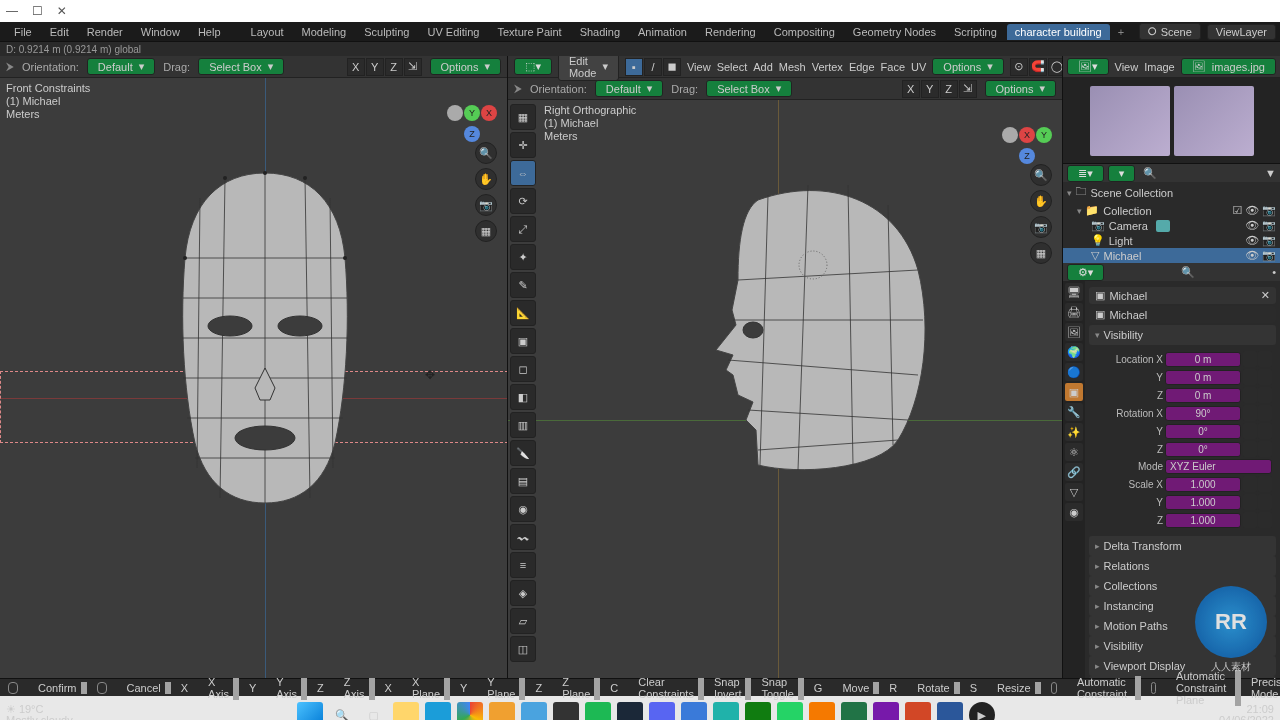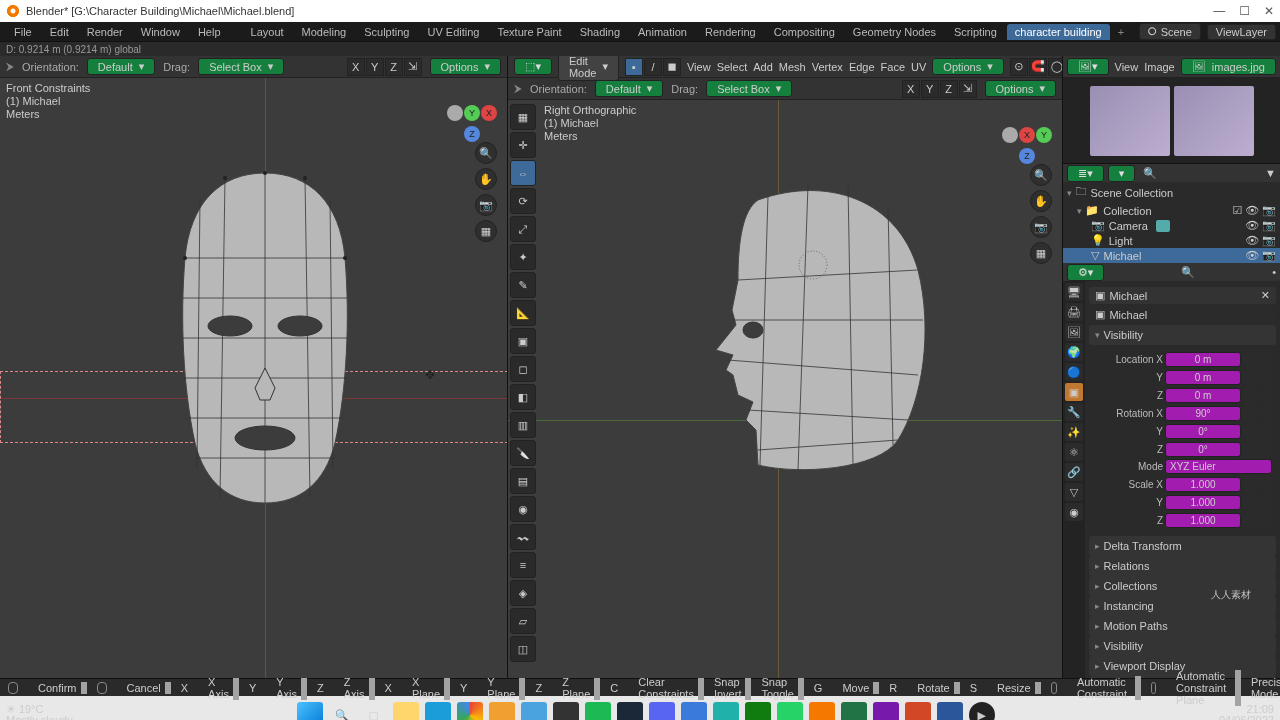--- a/index.html
+++ b/index.html
@@ -58,21 +58,21 @@
 .ptab { width:18px; height:18px; border-radius:2px; background:#2b2b2b; display:flex; align-items:center; justify-content:center;}
 .ptab.active { background:#3d6a99; }
 .ptab.orange { background:#c07830; }
 .props-body { flex:1; overflow:auto; padding:4px;}
 .prop-hdr { background:#333; border-radius:3px; padding:2px 6px; margin:2px 0; display:flex; align-items:center; gap:4px;}
 .panel-section { margin:2px 0; }
 .panel-title { background:#343434; padding:4px 6px; border-radius:3px; display:flex; align-items:center; gap:4px;}
 .panel-body { padding:4px; }
 .prop-row { display:flex; align-items:center; gap:2px; margin:2px 0;}
 .prop-label { width:70px; text-align:right; color:#bbb; font-size:10px;}
-.prop-field { flex:1; background:#a21caf; border:1px solid #222; border-radius:3px; padding:1px 4px; text-align:center; font-size:10px;}
+.prop-field { flex:1; background:#701a75; border:1px solid #222; border-radius:3px; padding:1px 4px; text-align:center; font-size:10px;}
 .prop-sfx { display:flex; gap:1px;}
 .prop-sfx .s { width:14px; height:16px; background:#2b2b2b; border-radius:2px;}
 .statusbar { height:18px; background:#2a2a2a; border-top:1px solid #111; display:flex; align-items:center; padding:0 4px; gap:6px;}
 .statusbar .grp { display:flex; align-items:center; gap:20px; padding:0 4px; border-right:6px solid #a3a3a3; font-size:10px; color:#999;}
 .statusbar .mouse-ico { width:10px; height:12px; border:1px solid #888; border-radius:4px; display:inline-block;}
 .taskbar { height:38px; background:#e8e8e8; display:flex; align-items:center; padding:0 6px;}
 .taskbar .weather { display:flex; flex-direction:column; font-size:10px; color:#555; line-height:11px;}
 .taskbar .apps { margin:0 auto; display:flex; gap:6px;}
 .taskbar .app { width:26px; height:26px; border-radius:3px; display:flex; align-items:center; justify-content:center;}
 .taskbar .tray { display:flex; flex-direction:column; align-items:flex-end; font-size:10px; color:#555; line-height:11px;}
@@ -80,24 +80,20 @@
 svg.mesh { position:absolute; }
 .move-cursor { position:absolute; width:16px; height:16px; color:#222; font-size:12px; }
 .logo-wm { position:absolute; right:4px; bottom:44px; width:90px; height:90px; opacity:0.85; }
 .logo-wm .circ { width:72px; height:72px; border-radius:50%; background:radial-gradient(circle,#2aa0e8,#0a5cb0); margin:0 auto; display:flex; align-items:center; justify-content:center; color:#fff; font-size:22px; font-weight:bold;}
 .logo-wm .txt { text-align:center; font-size:10px; color:#ddd; margin-top:2px;}
 </style>
 </head>
 <body>
 
 <div class="titlebar">
-  <div class="left">
-    <span class="blender-ico"></span>
-    <span style="color:#333">Blender* [G:\Character Building\Michael\Michael.blend]</span>
-  </div>
   <div class="controls">
     <span>—</span>
     <span>☐</span>
     <span>✕</span>
   </div>
 </div>
 
 <div class="menubar">
   <span class="blender-ico" style="transform:scale(.9)"></span>
   <span class="mtab">File</span>
@@ -625,14 +621,15 @@
     <div class="app" style="background:#2b579a"></div>
     <div class="app" style="background:#222;border-radius:50%">▶</div>
   </div>
   <div class="tray">
     <span>21:09</span>
     <span>04/06/2022</span>
   </div>
 </div>
 
 <div class="logo-wm">
+  <div class="circ">RR</div>
   <div class="txt">人人素材</div>
 </div>
 
 </body></html>

